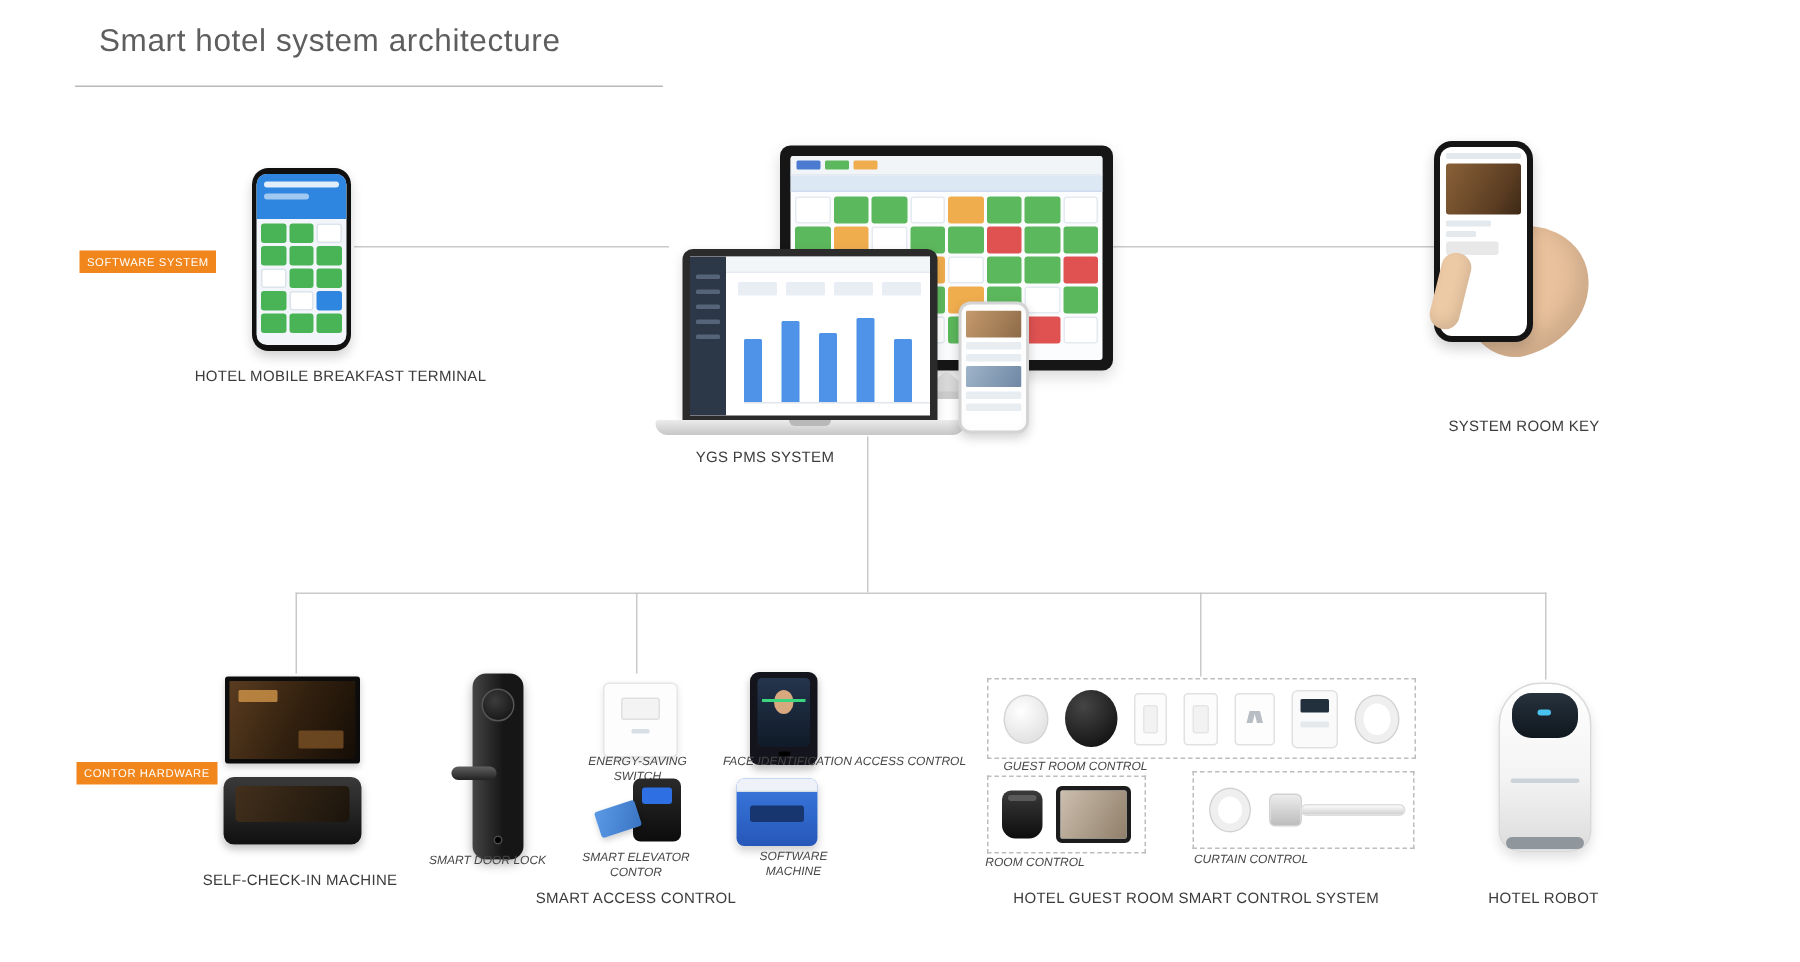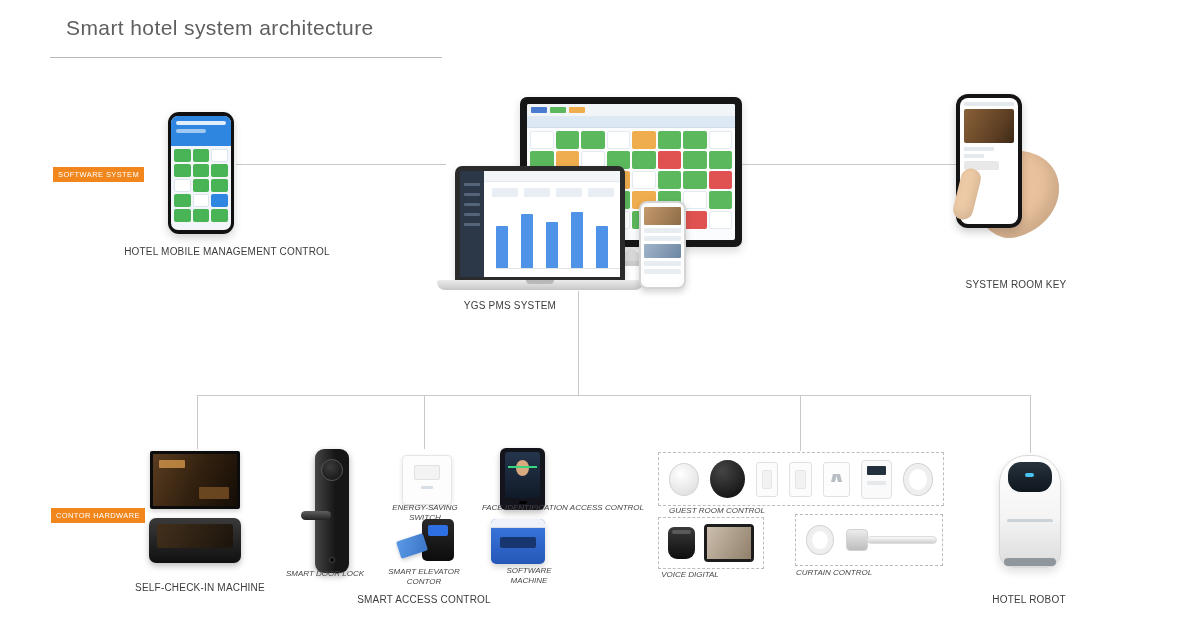--- a/index.html
+++ b/index.html
@@ -191,21 +191,21 @@
           <i class="g"></i>
           <i class="g"></i>
           <i class="w"></i>
           <i class="b"></i>
           <i class="g"></i>
           <i class="g"></i>
           <i class="g"></i>
         </div>
     </div>
   </div>
-  <div class="cap" style="left:97px;top:246px;width:260px">HOTEL MOBILE MANAGEMENT CONTROL</div>
+  <div class="cap" style="left:97px;top:246px;width:260px">HOTEL MOBILE BREAKFAST TERMINAL</div>
 
   <div class="monitor">
     <div class="monitor-screen">
       <div class="m-toolbar">
           <i class="chip-b"></i>
           <i class="chip-g"></i>
           <i class="chip-o"></i>
         </div>
       <div class="m-head"></div>
       <div class="m-grid">
@@ -372,31 +372,32 @@
     <i class="dial"></i>
   </div>
   <div class="cap sm left" style="left:669px;top:506px;width:110px">GUEST ROOM CONTROL</div>
 
   <div class="dash voice-box">
     <i class="vspeaker"></i>
     <span class="vtablet" style="display:block">
         <i></i>
       </span>
   </div>
-  <div class="cap sm" style="left:654px;top:570px;width:72px">VOICE DIGITAL</div>
+  <div class="cap sm" style="left:654px;top:570px;width:72px">ROOM CONTROL</div>
 
   <div class="dash curtain-box">
     <i class="dial small"></i>
     <span class="cmotor" style="display:block">
         <i class="head"></i>
         <i class="rod"></i>
       </span>
   </div>
   <div class="cap sm" style="left:794px;top:568px;width:80px">CURTAIN CONTROL</div>
 
+  <div class="cap" style="left:660px;top:594px;width:275px">HOTEL GUEST ROOM SMART CONTROL SYSTEM</div>
 
   <div class="robot">
     <i class="robot-body"></i>
     <i class="robot-visor"></i>
     <i class="robot-eye"></i>
     <i class="robot-seam"></i>
     <i class="robot-base"></i>
   </div>
   <div class="cap" style="left:969px;top:594px;width:120px">HOTEL ROBOT</div>
 

